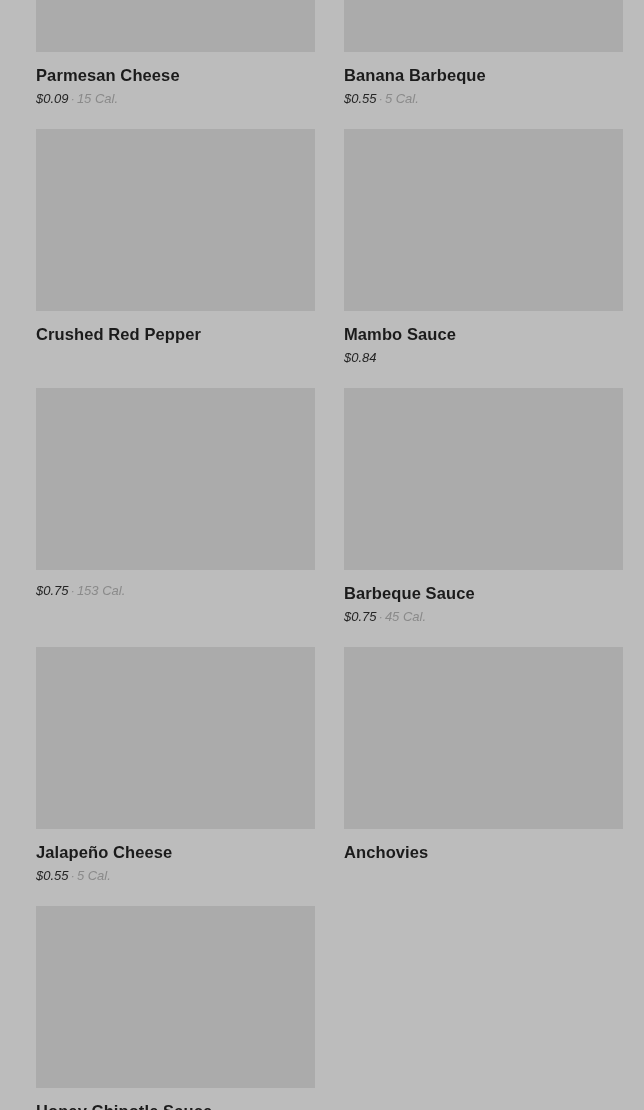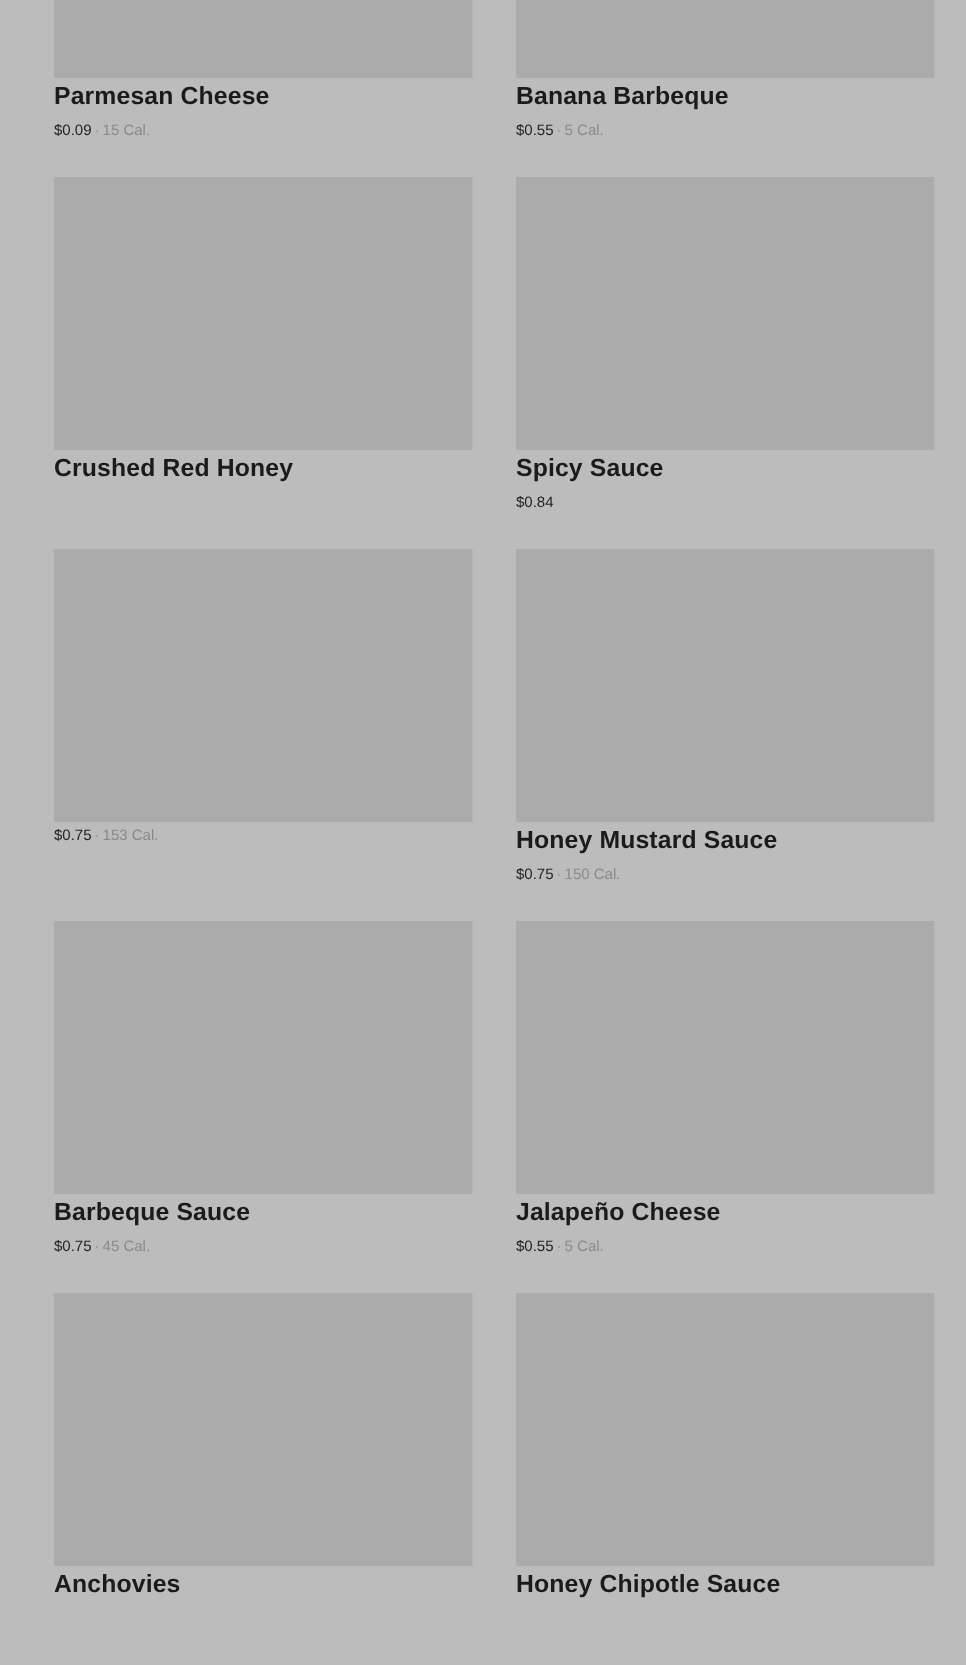--- a/index.html
+++ b/index.html
@@ -35,39 +35,40 @@
   }
 
   .card-image {
     width: 279px;
     height: 182px;
     background: #ababab;
     display: block;
   }
 
   .card-body {
-    padding-top: 2px;
+    padding-top: 13px;
   }
 
   .card-title {
     font-size: 16.5px;
     font-weight: bold;
     line-height: 20px;
     color: #1b1b1b;
     letter-spacing: 0.1px;
     margin: 0 0 6px 0;
     white-space: nowrap;
   }
 
   .card-meta {
-    font-size: 10px;
+    font-size: 13px;
     line-height: 16px;
     color: #242424;
     white-space: nowrap;
     margin: 0;
+    font-style: italic;
   }
 
   .card-meta .sep {
     color: #8f8f8f;
     padding: 0 2px;
   }
 
   .card-meta .calories {
     color: #8a8a8a;
   }
@@ -86,41 +87,34 @@
     <div class="menu-card">
       <div class="card-image"></div>
       <div class="card-body">
         <div class="card-title">Banana Barbeque</div>
         <div class="card-meta"><span class="price">$0.55</span><span class="sep">·</span><span class="calories">5 Cal.</span></div>
       </div>
     </div>
     <div class="menu-card">
       <div class="card-image"></div>
       <div class="card-body">
-        <div class="card-title">Crushed Red Honey</div>
+        <div class="card-title">Crushed Red Pepper</div>
       </div>
     </div>
     <div class="menu-card">
       <div class="card-image"></div>
       <div class="card-body">
-        <div class="card-title">Spicy Sauce</div>
+        <div class="card-title">Mambo Sauce</div>
         <div class="card-meta"><span class="price">$0.84</span></div>
       </div>
     </div>
     <div class="menu-card">
       <div class="card-image"></div>
       <div class="card-body">
         <div class="card-meta"><span class="price">$0.75</span><span class="sep">·</span><span class="calories">153 Cal.</span></div>
-      </div>
-    </div>
-    <div class="menu-card">
-      <div class="card-image"></div>
-      <div class="card-body">
-        <div class="card-title">Honey Mustard Sauce</div>
-        <div class="card-meta"><span class="price">$0.75</span><span class="sep">·</span><span class="calories">150 Cal.</span></div>
       </div>
     </div>
     <div class="menu-card">
       <div class="card-image"></div>
       <div class="card-body">
         <div class="card-title">Barbeque Sauce</div>
         <div class="card-meta"><span class="price">$0.75</span><span class="sep">·</span><span class="calories">45 Cal.</span></div>
       </div>
     </div>
     <div class="menu-card">

